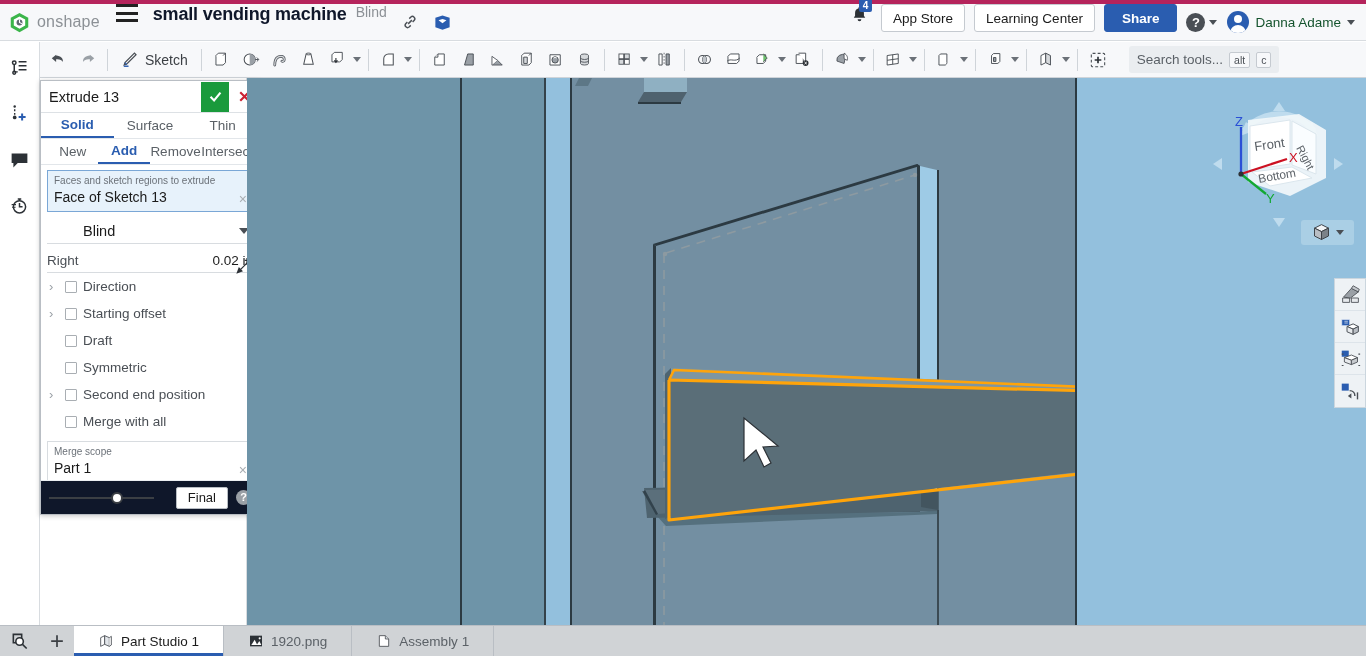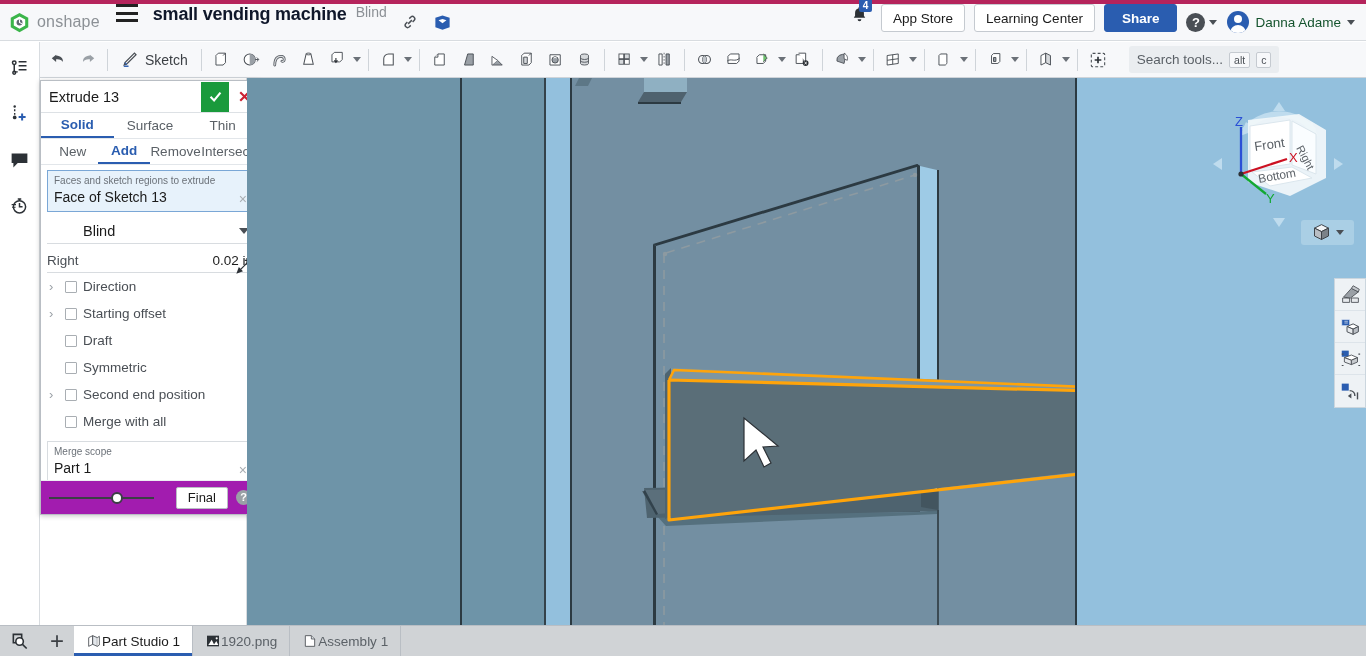--- a/index.html
+++ b/index.html
@@ -210,21 +210,21 @@
   }
   .row-chk .lbl { font-size: 13.5px; color: #4a4f55; }
 
   .mergebox {
     margin: 6px 6px 0 6px; border: 1px solid #d8dce0; background: #fff;
     padding: 3px 5px 4px 6px; position: relative;
   }
   .footer-row {
     position: absolute; left: 0; right: 0; bottom: 0; height: 34px;
     display: flex; align-items: center; padding: 0 8px; gap: 8px;
-    border-top: 1px solid #eceff2; background: #a21caf;
+    border-top: 1px solid #eceff2; background: #0f172a;
   }
   .slider { flex: 1; position: relative; height: 14px; }
   .slider .track { position: absolute; left: 0; right: 14px; top: 6px; height: 2px; background: #3b3f44; }
   .slider .knob {
     position: absolute; left: 52%; top: 1px; width: 12px; height: 12px;
     border-radius: 50%; background: #fff; border: 2px solid #3b3f44; cursor: pointer;
   }
   .final-btn {
     height: 22px; border: 1px solid #b9bec4; background: #fff; border-radius: 2px;
     font-size: 13px; color: #1b1b1b; padding: 0 11px; cursor: pointer;
@@ -279,21 +279,21 @@
   }
   .tb-search-btn {
     width: 40px; display: flex; align-items: center; justify-content: center;
     cursor: pointer;
   }
   .tb-plus {
     width: 34px; display: flex; align-items: center; justify-content: center;
     font-size: 24px; color: #3b3f44; cursor: pointer; font-weight: 300;
   }
   .doc-tab {
-    display: flex; align-items: center; padding: 0 12px;
+    display: flex; align-items: center; gap: 7px; padding: 0 24px;
     font-size: 13.5px; color: #5b6167; cursor: pointer;
     border-right: 1px solid #b9bec4; position: relative;
   }
   .doc-tab.active {
     background: #fff; color: #1b1b1b;
     border-right: 1px solid #b9bec4;
   }
   .doc-tab.active::after{
     content:""; position:absolute; left:0; right:0; bottom:0; height:3px; background:#2a5db0;
   }

